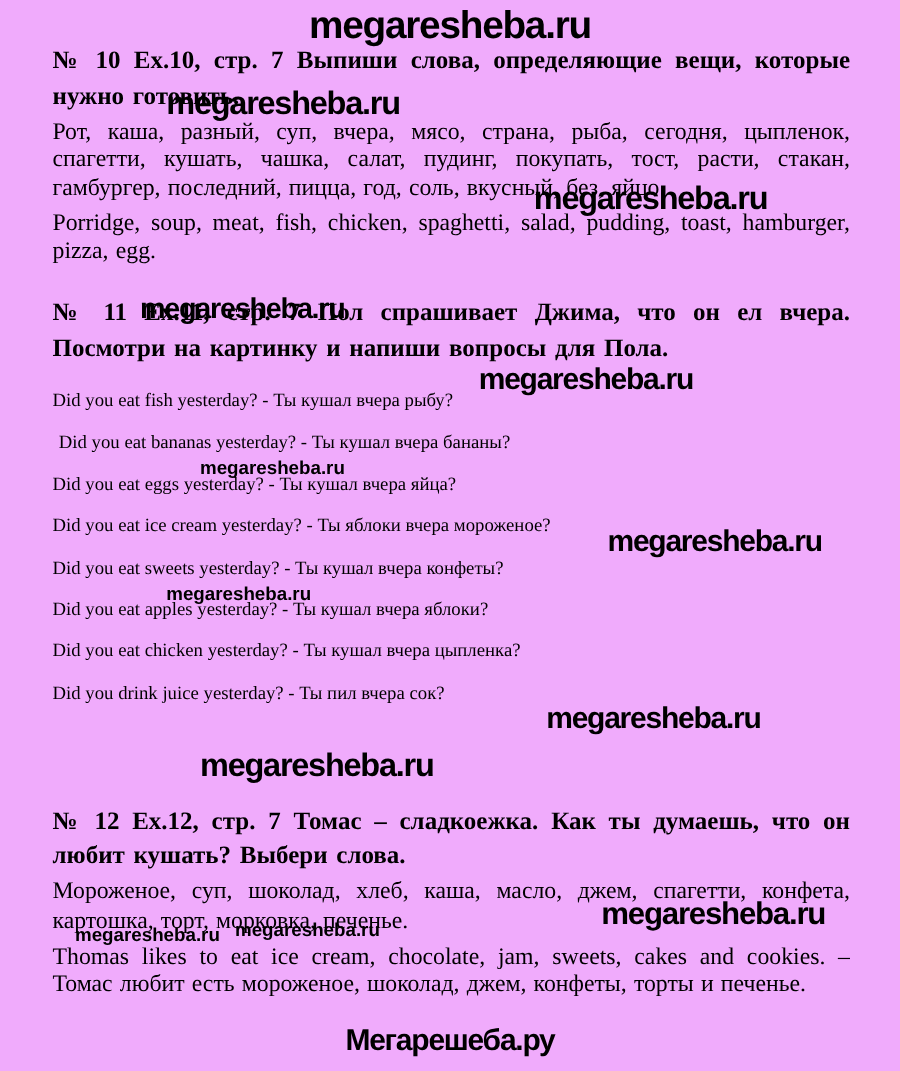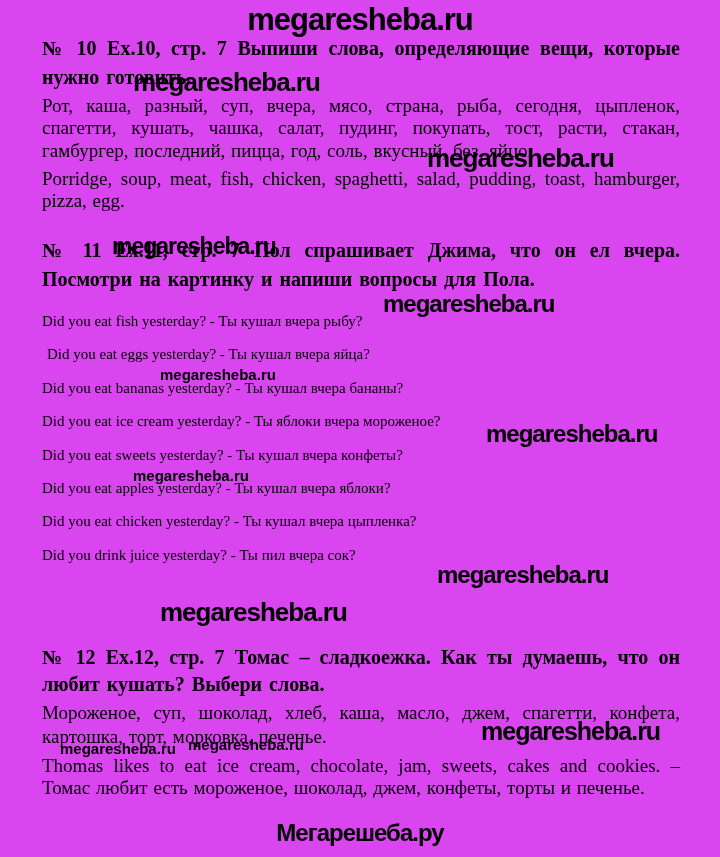--- a/index.html
+++ b/index.html
@@ -1,18 +1,18 @@
 <!DOCTYPE html>
 <html><head>
 <meta charset="utf-8">
 <style>
   html,body { margin:0; padding:0; background:#ffffff; }
   .page {
     position:relative; width:720px; height:857px; margin:0 auto;
-    background:#d946ef; color:#000000; overflow:hidden;
+    background:#f0abfc; color:#000000; overflow:hidden;
     font-family:"Liberation Serif", serif;
   }
   
   .brandline {
     position:absolute; left:0; width:720px; text-align:center;
     font-family:"Liberation Sans", sans-serif; font-weight:700;
     font-size:31px; letter-spacing:-1px; white-space:nowrap;
   }
   .site-title  { top:2px; }
   .footer-brand{ top:819px; font-size:24px; }
@@ -71,22 +71,22 @@
   <div class="block para ex10-words">Рот, каша, разный, суп, вчера, мясо, страна, рыба, сегодня, цыпленок, спагетти, кушать, чашка, салат, пудинг, покупать, тост, расти, стакан, гамбургер, последний, пицца, год, соль, вкусный, без, яйцо.</div>
   <span class="wm wm-b">megaresheba.ru</span>
   <div class="block para ex10-answer">Porridge, soup, meat, fish, chicken, spaghetti, salad, pudding, toast, hamburger, pizza, egg.</div>
 
   <span class="wm wm-c">megaresheba.ru</span>
   <div class="block heading ex11-heading">№ 11 Ex.11, стр. 7 Пол спрашивает Джима, что он ел вчера. Посмотри на картинку и напиши вопросы для Пола.</div>
   <span class="wm wm-d">megaresheba.ru</span>
 
   <div class="qa">
     <div class="qa-line">Did you eat fish yesterday? - Ты кушал вчера рыбу?</div>
+    <div class="qa-line">Did you eat bananas yesterday? - Ты кушал вчера бананы?</div>
     <div class="qa-line">Did you eat eggs yesterday? - Ты кушал вчера яйца?</div>
-    <div class="qa-line">Did you eat bananas yesterday? - Ты кушал вчера бананы?</div>
     <div class="qa-line">Did you eat ice cream yesterday? - Ты яблоки вчера мороженое?</div>
     <div class="qa-line">Did you eat sweets yesterday? - Ты кушал вчера конфеты?</div>
     <div class="qa-line">Did you eat apples yesterday? - Ты кушал вчера яблоки?</div>
     <div class="qa-line">Did you eat chicken yesterday? - Ты кушал вчера цыпленка?</div>
     <div class="qa-line">Did you drink juice yesterday? - Ты пил вчера сок?</div>
   </div>
   <span class="wm wm-e">megaresheba.ru</span>
   <span class="wm wm-f">megaresheba.ru</span>
   <span class="wm wm-g">megaresheba.ru</span>
   <span class="wm wm-h">megaresheba.ru</span>

